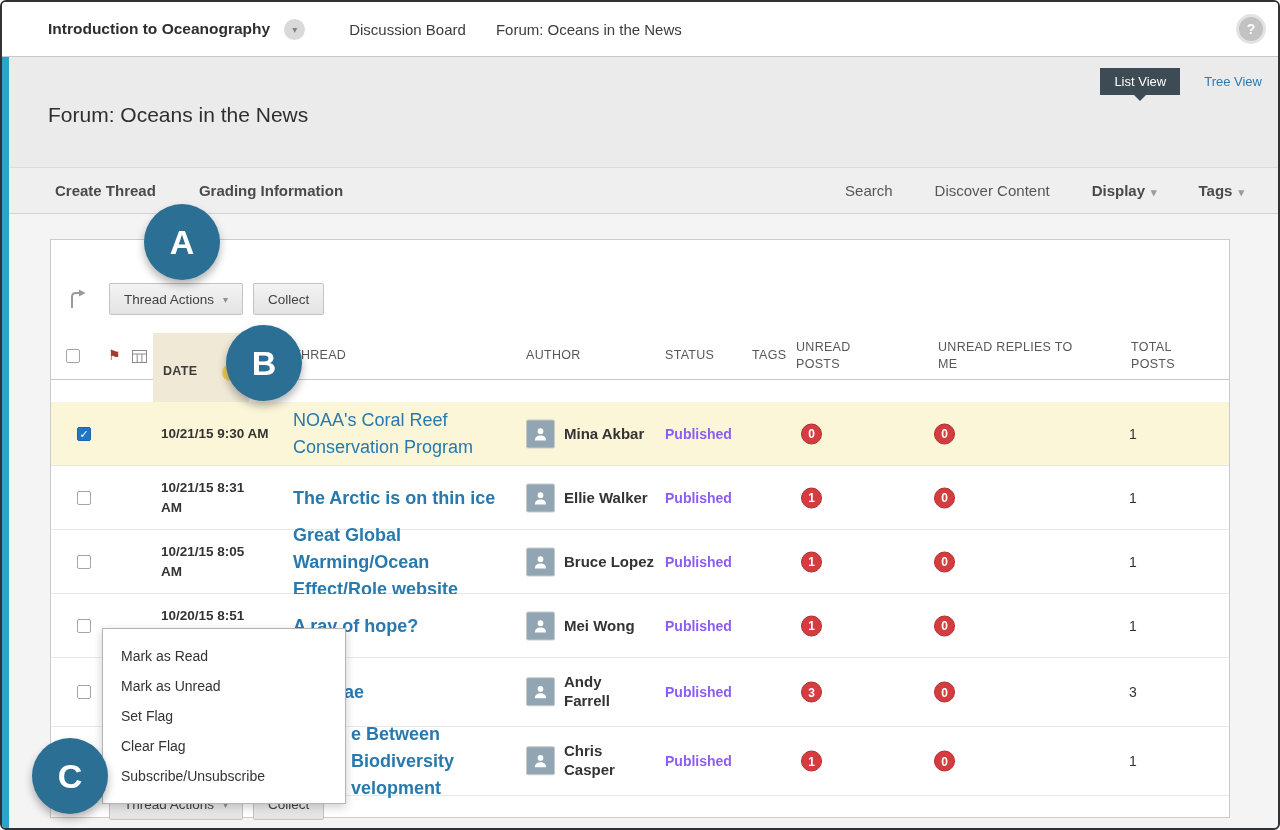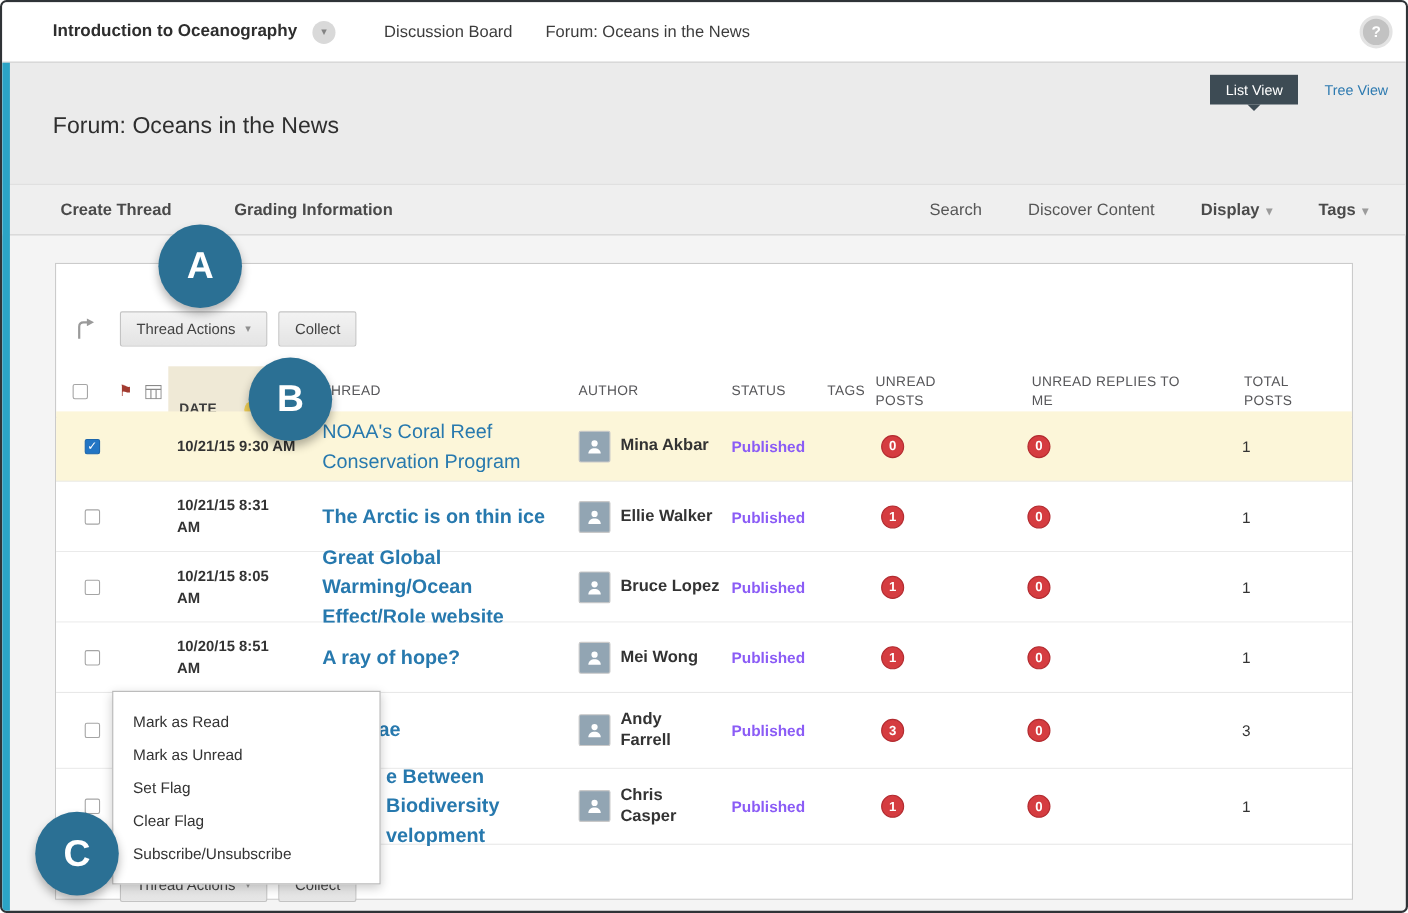--- a/index.html
+++ b/index.html
@@ -21,21 +21,21 @@
   .band-actions{position:absolute;left:0;top:165px;right:0;height:47px;background:#efefef;border-top:1px solid #dcdcdc;border-bottom:1px solid #d2d2d2;box-sizing:border-box;}
   .page-title{position:absolute;left:46px;top:101px;font-size:21px;color:#2f2f2f;}
 
   
   .view-toggle{position:absolute;right:16px;top:66px;display:flex;align-items:center;z-index:8;}
   .btn-listview{position:relative;background:#3d4b54;color:#fff;font-size:13px;padding:6px 14px;cursor:pointer;}
   .btn-listview::after{content:"";position:absolute;left:50%;bottom:-6px;margin-left:-6px;border:6px solid transparent;border-top-color:#3d4b54;border-bottom:0;}
   .btn-treeview{color:#2d7ab0;font-size:13px;margin-left:24px;cursor:pointer;}
 
   
-  .ab-left{position:absolute;left:53px;top:0;height:100%;display:flex;align-items:center;gap:57px;}
+  .ab-left{position:absolute;left:53px;top:0;height:100%;display:flex;align-items:center;gap:43px;}
   .ab-right{position:absolute;right:34px;top:0;height:100%;display:flex;align-items:center;gap:42px;}
   .ab-item{font-size:15px;color:#4a4a4a;font-weight:bold;cursor:pointer;}
   .ab-item.plain{font-weight:normal;color:#565656;}
   .ab-item .chev{color:#9b9b9b;font-size:11px;margin-left:6px;}
 
   
   .panel{position:absolute;left:48px;right:48px;top:237px;bottom:10px;background:#fff;border:1px solid #cbcbcb;box-sizing:border-box;z-index:1;}
   .panel-tools{position:absolute;left:16px;top:43px;display:flex;align-items:center;}
   .panel-tools.bottom{top:548px;}
   .branch-arrow{margin-right:20px;margin-top:4px;}
@@ -53,21 +53,21 @@
   .sort-badge{width:17px;height:17px;border-radius:50%;background:#f0cf56;color:#8d701d;font-size:9px;display:flex;align-items:center;justify-content:center;}
   .hd-thread{left:242px;}
   .hd-author{left:475px;}
   .hd-status{left:614px;}
   .hd-tags{left:701px;}
   .hd-unread{left:745px;width:70px;}
   .hd-replies{left:887px;width:150px;}
   .hd-total{left:1080px;width:58px;}
 
   
-  .rows{position:absolute;left:0;right:0;top:134px;text-decoration:underline;}
+  .rows{position:absolute;left:0;right:0;top:162px;text-decoration:underline;}
   .row{position:relative;height:63px;border-bottom:1px solid #e8e8e8;background:#fff;}
   .row:nth-child(5),.row:nth-child(6){height:68px;}
   .row.selected{background:#fcf6d9;}
   .cell{position:absolute;top:50%;transform:translateY(-50%);}
   .c-cb{left:26px;height:14px;}
   .c-date{left:110px;width:124px;font-weight:bold;font-size:13.5px;color:#333;white-space:pre-line;line-height:1.5;}
   .c-thread{left:242px;width:218px;font-size:18px;font-weight:bold;color:#2779ae;line-height:1.5;text-decoration:none;cursor:pointer;}
   .row.read .c-thread{font-weight:normal;}
   .row.occl1 .c-thread{left:282px;width:178px;}
   .row.occl2 .c-thread{left:300px;width:178px;}

